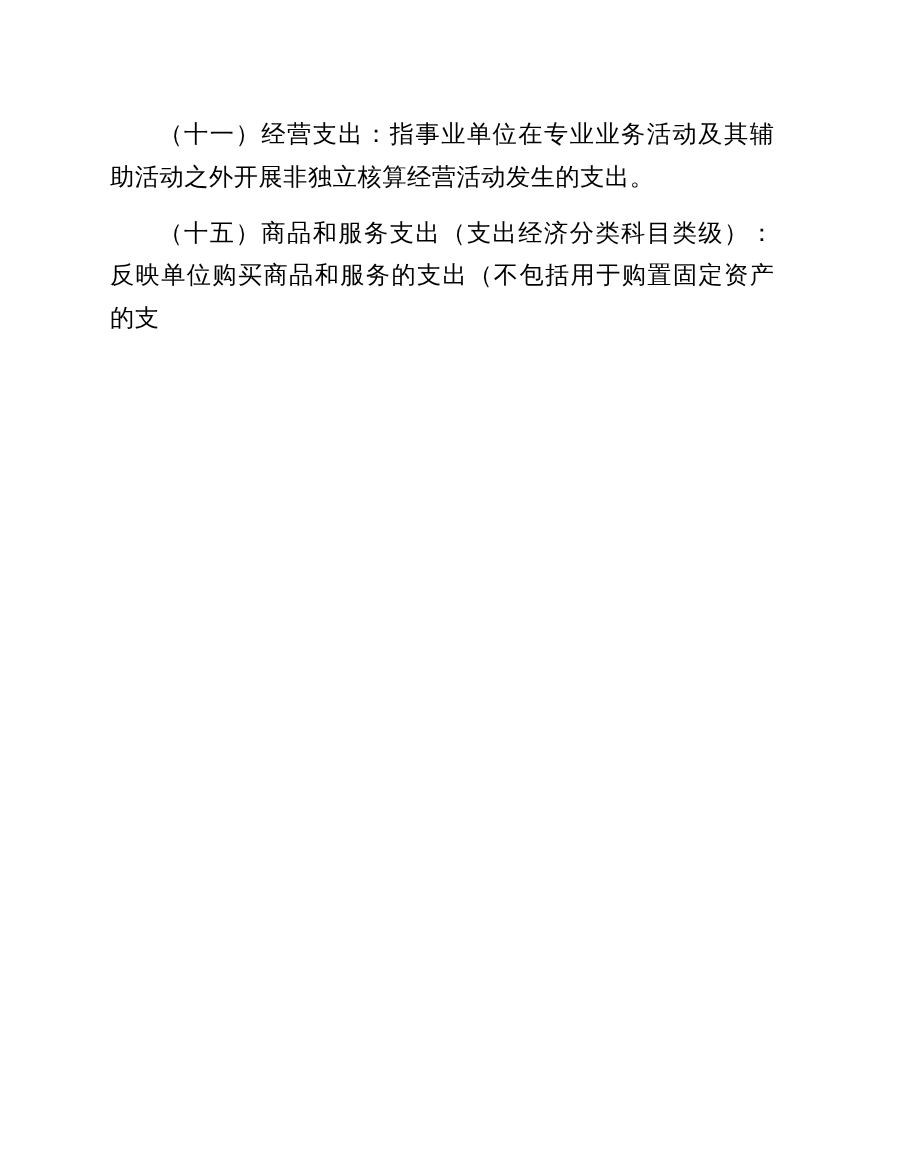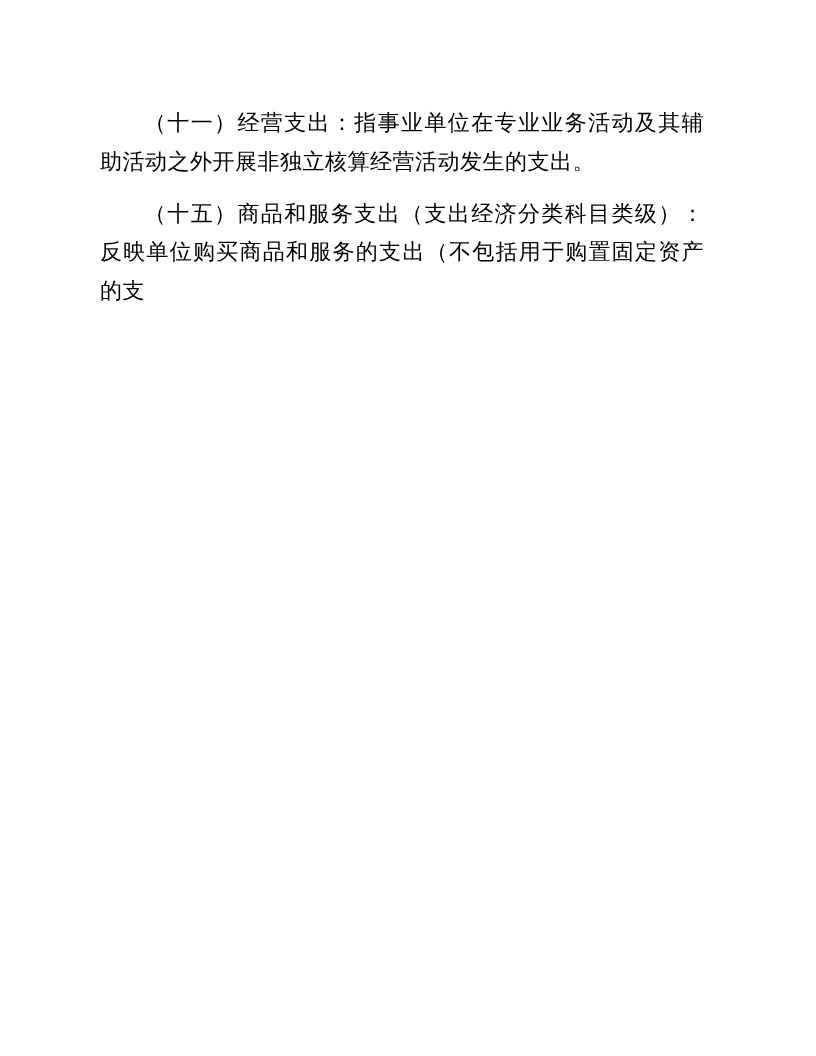--- a/index.html
+++ b/index.html
@@ -35,20 +35,21 @@
     text-justify: inter-ideograph;
     letter-spacing: 0.5px;
   }
   .para {
     margin: 0 0 13px 0;
     text-indent: 2em;
     word-break: break-all;
   }
   .para:last-child {
     margin-bottom: 4px;
+    font-family: Liberation Mono, monospace;
   }
 </style>
 </head>
 <body>
 
 <div class="page">
   <div class="doc-body">
     <p class="para">（十一）经营支出：指事业单位在专业业务活动及其辅助活动之外开展非独立核算经营活动发生的支出。</p>
     <p class="para">（十五）商品和服务支出（支出经济分类科目类级）：反映单位购买商品和服务的支出（不包括用于购置固定资产的支</p>
   </div>

